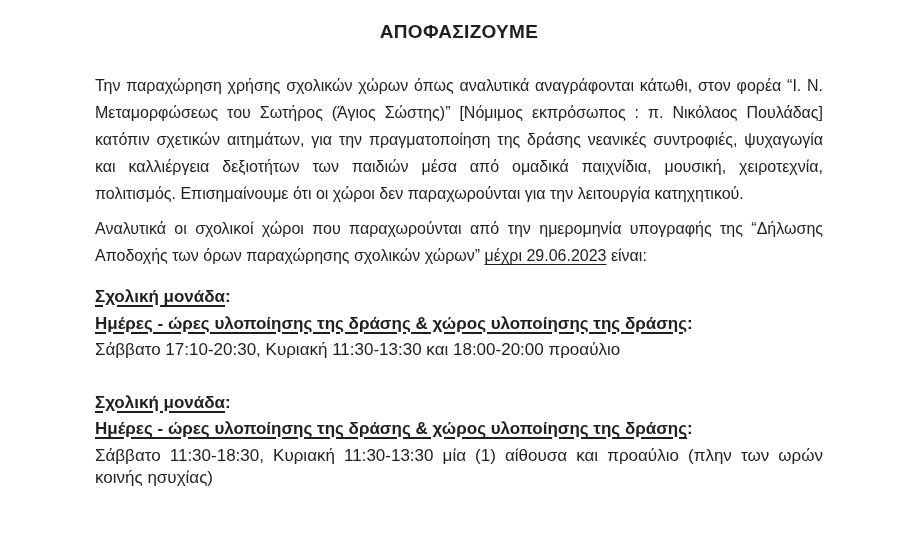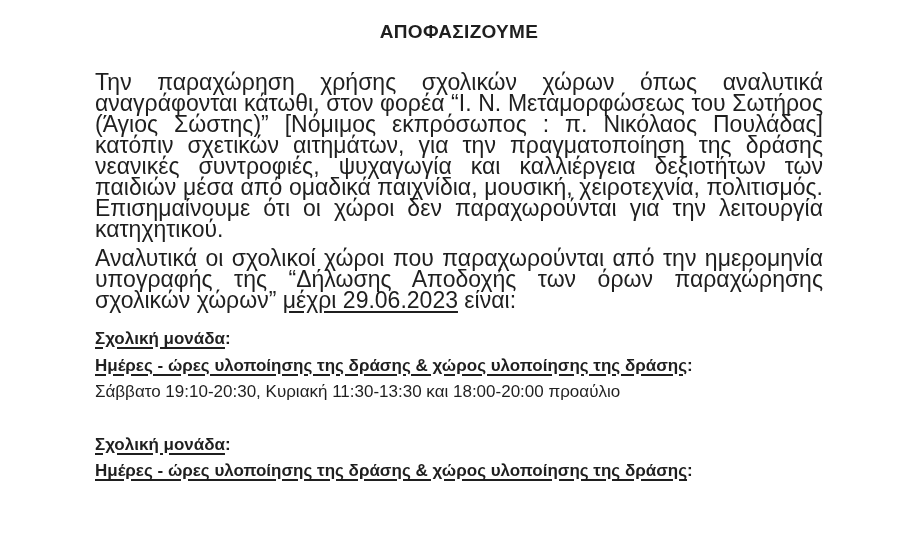--- a/index.html
+++ b/index.html
@@ -24,22 +24,22 @@
   .title {
     margin: 0 0 29px 0;
     font-size: 19px;
     line-height: 23px;
     font-weight: 700;
     text-align: center;
     letter-spacing: 0.3px;
   }
   .para {
     margin: 0 0 8px 0;
-    font-size: 23px;
-    line-height: 21px;
+    font-size: 16px;
+    line-height: 27px;
     text-align: justify;
   }
   .para.details {
     margin-bottom: 17px;
   }
   .line {
     margin: 0 0 4px 0;
     font-size: 17px;
     line-height: 22.5px;
     text-align: left;
@@ -76,21 +76,22 @@
 
   <h1 class="title">ΑΠΟΦΑΣΙΖΟΥΜΕ</h1>
 
   <p class="para">Την παραχώρηση χρήσης σχολικών χώρων όπως αναλυτικά αναγράφονται κάτωθι, στον φορέα “Ι. Ν. Μεταμορφώσεως του Σωτήρος (Άγιος Σώστης)” [Νόμιμος εκπρόσωπος : π. Νικόλαος Πουλάδας] κατόπιν σχετικών αιτημάτων, για την πραγματοποίηση της δράσης νεανικές συντροφιές, ψυχαγωγία και καλλιέργεια δεξιοτήτων των παιδιών μέσα από ομαδικά παιχνίδια, μουσική, χειροτεχνία, πολιτισμός. Επισημαίνουμε ότι οι χώροι δεν παραχωρούνται για την λειτουργία κατηχητικού.</p>
 
   <p class="para details"><span>Αναλυτικά οι σχολικοί χώροι που παραχωρούνται από την ημερομηνία υπογραφής της “Δήλωσης Αποδοχής των όρων παραχώρησης σχολικών χώρων” </span><span class="u">μέχρι 29.06.2023</span><span> είναι:</span></p>
 
   <section class="school">
     <p class="line"><span class="bu">Σχολική μονάδα</span><span class="b">:</span></p>
     <p class="line"><span class="bu">Ημέρες - ώρες υλοποίησης της δράσης &amp; χώρος υλοποίησης της δράσης</span><span class="b">:</span></p>
-    <p class="line">Σάββατο 19:10-20:30, Κυριακή 11:30-13:30 και 18:00-20:00 προαύλιο</p>
+    <p class="line">Σάββατο 17:10-20:30, Κυριακή 11:30-13:30 και 18:00-20:00 προαύλιο</p>
   </section>
 
   <section class="school school-gap">
     <p class="line"><span class="bu">Σχολική μονάδα</span><span class="b">:</span></p>
     <p class="line"><span class="bu">Ημέρες - ώρες υλοποίησης της δράσης &amp; χώρος υλοποίησης της δράσης</span><span class="b">:</span></p>
+    <p class="line just">Σάββατο 11:30-18:30, Κυριακή 11:30-13:30 μία (1) αίθουσα και προαύλιο (πλην των ωρών κοινής ησυχίας)</p>
   </section>
 
 </div>
 
 </body></html>

